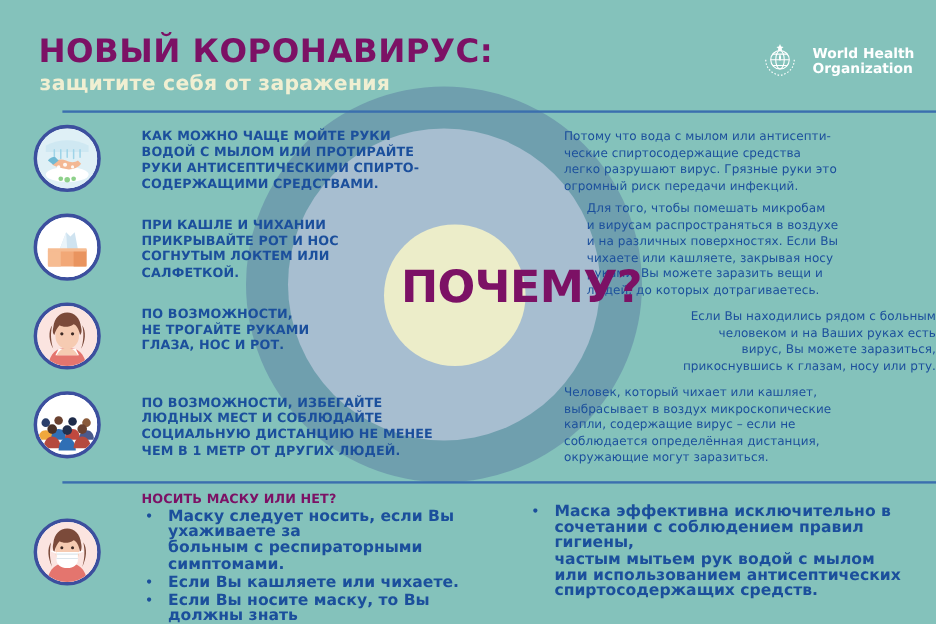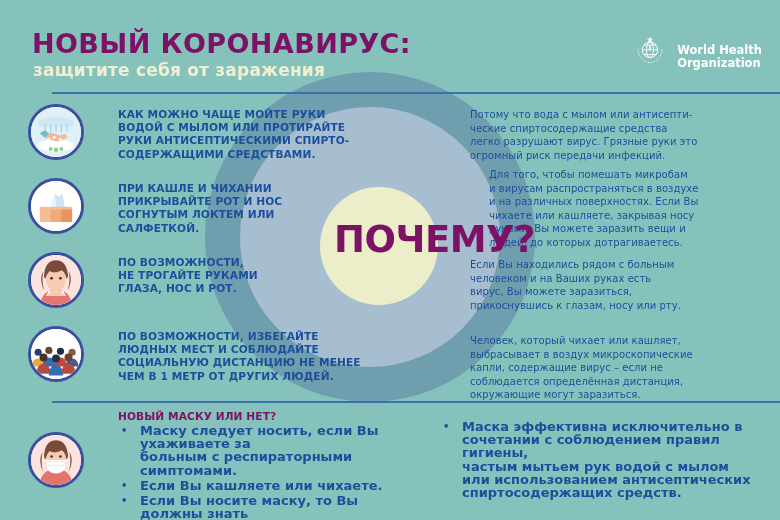--- a/index.html
+++ b/index.html
@@ -23,21 +23,21 @@
   .title{
     position:absolute;left:32px;top:28px;
     font-size:27px;font-weight:bold;letter-spacing:.4px;
     color:#7c1165;white-space:nowrap;
   }
   .subtitle{
     position:absolute;left:33px;top:60px;
     font-size:17px;font-weight:bold;letter-spacing:.2px;
     color:#f0efd2;white-space:nowrap;
   }
-  .who{position:absolute;right:18px;top:32px;display:flex;align-items:flex-end;gap:8px;}
+  .who{position:absolute;right:18px;top:32px;display:flex;align-items:center;gap:8px;}
   .who-logo{width:38px;height:38px;}
   .who-text{color:#ffffff;font-size:11.5px;font-weight:bold;line-height:13px;white-space:pre-line;}
 
   .divider{position:absolute;background:#3b6fae;height:2px;}
   .divider-top{left:52px;top:92px;width:728px;}
   .divider-bottom{left:52px;top:401px;width:728px;}
 
   
   .icon-badge{
     position:absolute;width:56px;height:56px;border-radius:50%;
@@ -228,34 +228,34 @@
   <div class="rblock" style="left:470px;top:108px;">Потому что вода с мылом или антисепти-
 ческие спиртосодержащие средства
 легко разрушают вирус. Грязные руки это
 огромный риск передачи инфекций.</div>
   <div class="rblock" style="left:489px;top:168px;width:292px;">Для того, чтобы помешать микробам
 и вирусам распространяться в воздухе
 и на различных поверхностях. Если Вы
 чихаете или кашляете, закрывая носу
 руками, Вы можете заразить вещи и
 людей, до которых дотрагиваетесь.</div>
-  <div class="rblock" style="left:470px;top:258px;">Если Вы находились рядом с больным
+  <div class="rblock" style="left:470px;top:258px;text-align:right;">Если Вы находились рядом с больным
 человеком и на Ваших руках есть
 вирус, Вы можете заразиться,
 прикоснувшись к глазам, носу или рту.</div>
-  <div class="rblock" style="left:470px;top:334px;">Человек, который чихает или кашляет,
+  <div class="rblock" style="left:470px;top:321px;">Человек, который чихает или кашляет,
 выбрасывает в воздух микроскопические
 капли, содержащие вирус – если не
 соблюдается определённая дистанция,
 окружающие могут заразиться.</div>
 
   <div class="why">ПОЧЕМУ?</div>
 
   <div class="divider divider-bottom"></div>
-  <div class="mask-heading">НОВЫЙ МАСКУ ИЛИ НЕТ?</div>
+  <div class="mask-heading">НОСИТЬ МАСКУ ИЛИ НЕТ?</div>
 
   <ul class="bullet-list bl-left">
     <li>Маску следует носить, если Вы ухаживаете за
 больным с респираторными симптомами.</li>
     <li>Если Вы кашляете или чихаете.</li>
     <li>Если Вы носите маску, то Вы должны знать
 правила её правильного одевания и снятия.</li>
   </ul>
 
   <ul class="bullet-list bl-right">

